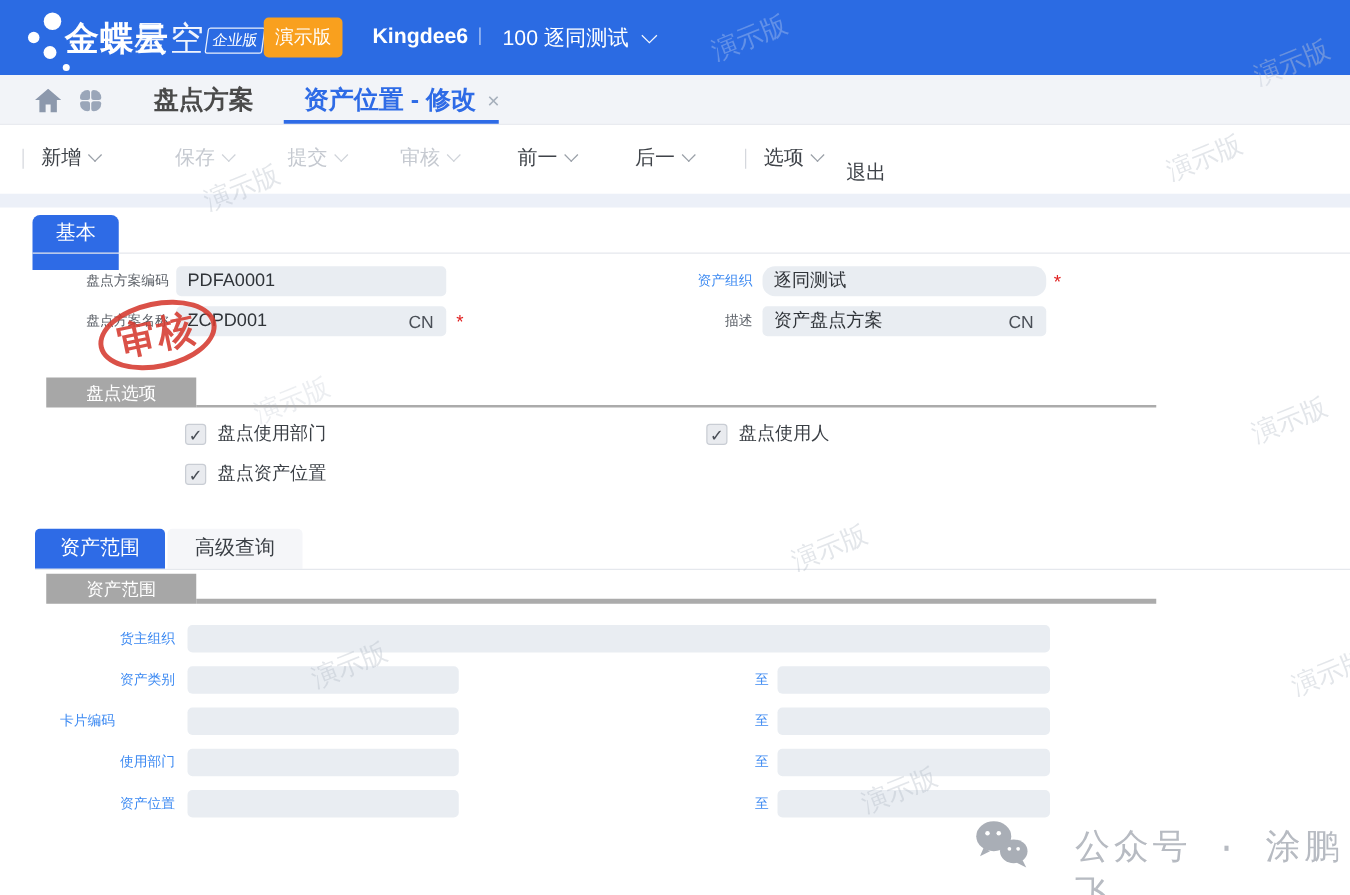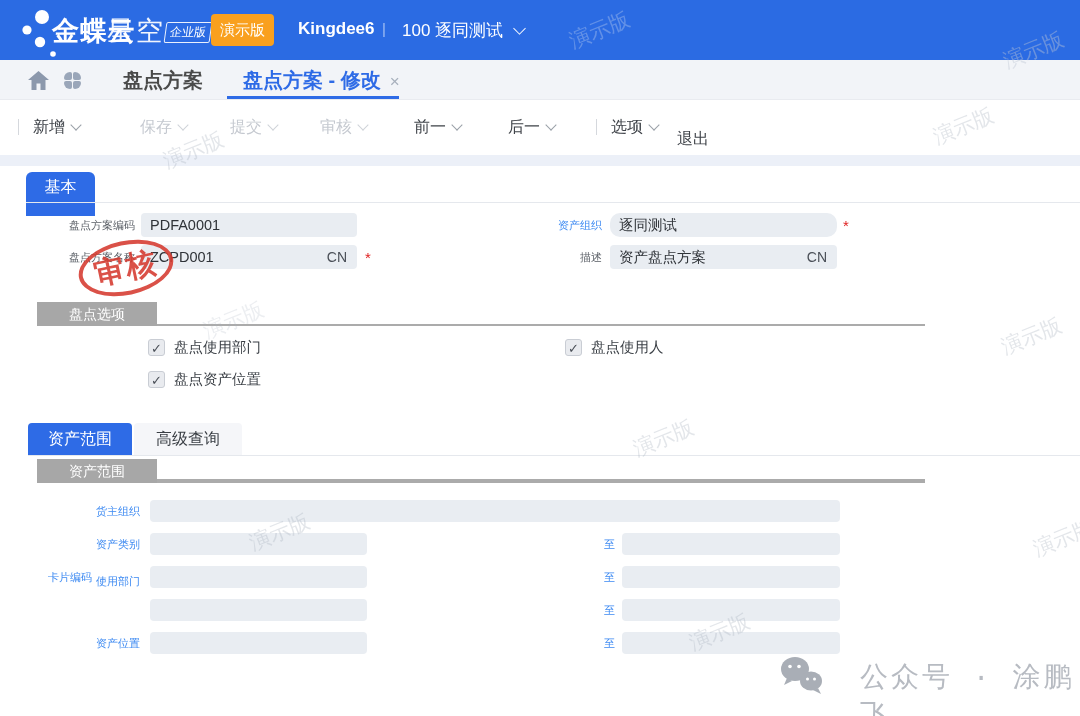--- a/index.html
+++ b/index.html
@@ -94,21 +94,21 @@
       <path d="M10.5 0 L21 9 H17.5 V19 H12.5 V12.5 H8.5 V19 H3.5 V9 H0 Z" fill="#8C98AC"></path>
     </svg>
     <div class="abs" style="left:64px;top:12px;width:17px;height:17px;">
       <div style="position:absolute;left:0;top:0;width:8px;height:8px;background:#9AA6B9;border-radius:6px 2px 2px 2px;"></div>
       <div style="position:absolute;right:0;top:0;width:8px;height:8px;background:#9AA6B9;border-radius:2px 6px 2px 2px;"></div>
       <div style="position:absolute;left:0;bottom:0;width:8px;height:8px;background:#9AA6B9;border-radius:2px 2px 2px 6px;"></div>
       <div style="position:absolute;right:0;bottom:0;width:8px;height:8px;background:#9AA6B9;border-radius:2px 2px 6px 2px;"></div>
     </div>
     <span class="abs wintab idle" style="left:123px;top:0;">盘点方案</span>
     <div class="abs" style="left:243px;top:0;">
-      <span class="wintab active">盘点方案 - 修改</span><span class="tab-close">×</span>
+      <span class="wintab active">资产位置 - 修改</span><span class="tab-close">×</span>
     </div>
     <div class="abs tab-underline" style="left:227px;top:36px;width:172px;"></div>
   </div>
 
   <div class="abs" style="left:0;top:100px;width:1064px;height:55px;background:#fff;">
     <div class="abs vline" style="left:18px;top:19px;"></div>
     <div class="abs toolbtn" style="left:33px;top:14px;"><span>新增</span><span class="chev"></span></div>
     <div class="abs toolbtn dis" style="left:140px;top:14px;"><span>保存</span><span class="chev dis"></span></div>
     <div class="abs toolbtn dis" style="left:230px;top:14px;"><span>提交</span><span class="chev dis"></span></div>
     <div class="abs toolbtn dis" style="left:320px;top:14px;"><span>审核</span><span class="chev dis"></span></div>
@@ -169,21 +169,21 @@
   <div class="abs lbl lbl-link" style="left:0;top:533px;width:140px;line-height:22px;cursor:pointer;">资产类别</div>
   <div class="abs inp" style="left:150px;top:533px;width:217px;height:22px;"></div>
   <div class="abs lbl lbl-link" style="left:563px;top:533px;width:52px;line-height:22px;">至</div>
   <div class="abs inp" style="left:622px;top:533px;width:218px;height:22px;"></div>
 
   <div class="abs lbl lbl-link" style="left:0;top:566px;width:140px;line-height:22px;cursor:pointer;text-align:center;">卡片编码</div>
   <div class="abs inp" style="left:150px;top:566px;width:217px;height:22px;"></div>
   <div class="abs lbl lbl-link" style="left:563px;top:566px;width:52px;line-height:22px;">至</div>
   <div class="abs inp" style="left:622px;top:566px;width:218px;height:22px;"></div>
 
-  <div class="abs lbl lbl-link" style="left:0;top:570px;width:140px;line-height:22px;cursor:pointer;font-family:Liberation Serif, serif;">使用部门</div>
+  <div class="abs lbl lbl-link" style="left:0;top:599px;width:140px;line-height:22px;cursor:pointer;font-family:Liberation Serif, serif;">使用部门</div>
   <div class="abs inp" style="left:150px;top:599px;width:217px;height:22px;"></div>
   <div class="abs lbl lbl-link" style="left:563px;top:599px;width:52px;line-height:22px;">至</div>
   <div class="abs inp" style="left:622px;top:599px;width:218px;height:22px;"></div>
 
   <div class="abs lbl lbl-link" style="left:0;top:632px;width:140px;line-height:22px;cursor:pointer;">资产位置</div>
   <div class="abs inp" style="left:150px;top:632px;width:217px;height:22px;"></div>
   <div class="abs lbl lbl-link" style="left:563px;top:632px;width:52px;line-height:22px;">至</div>
   <div class="abs inp" style="left:622px;top:632px;width:218px;height:22px;"></div>
 
   <span class="abs wm onblue" style="left:568px;top:16px;">演示版</span>

